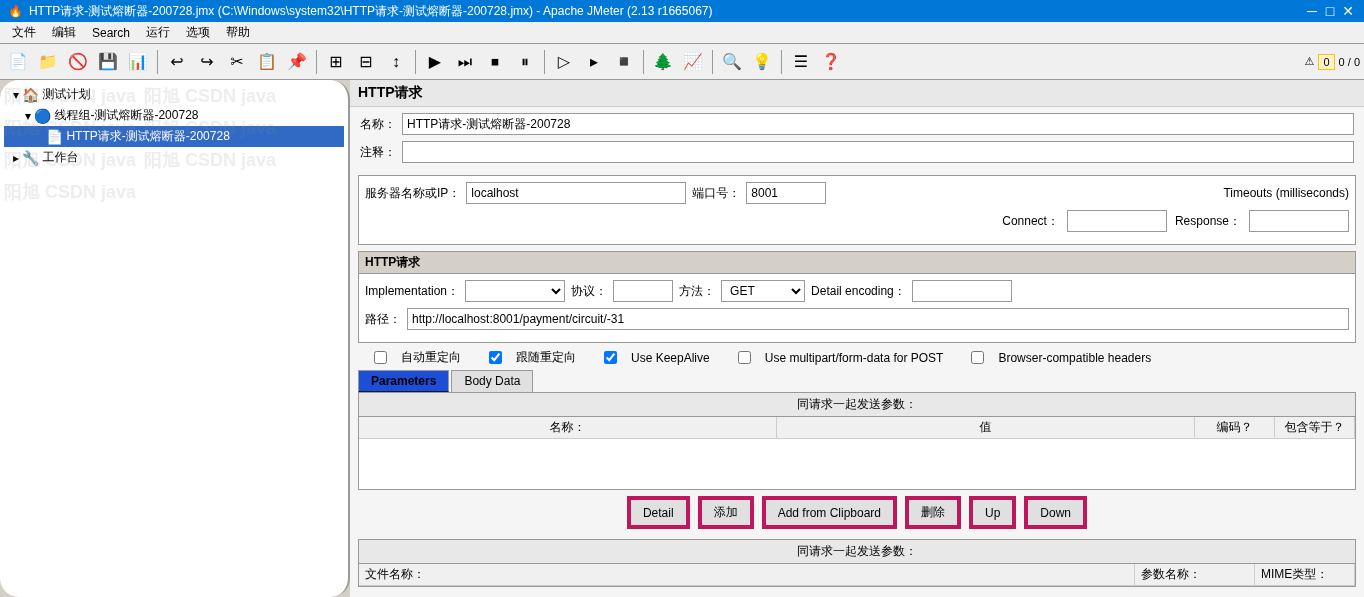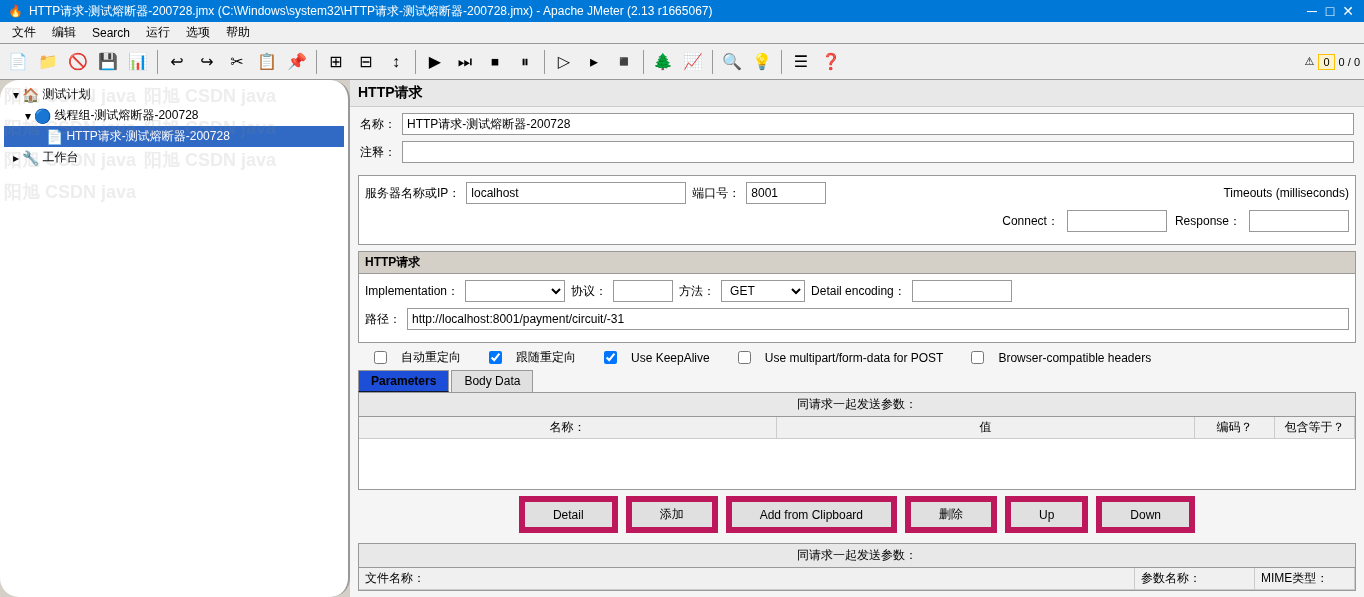--- a/index.html
+++ b/index.html
@@ -234,22 +234,22 @@
     }
 
     
     .buttons-row {
       display: flex;
       justify-content: center;
       gap: 8px;
       padding: 6px;
     }
     .action-btn {
-      padding: 4px 28px;
-      border: 6px solid #be185d;
+      padding: 4px 12px;
+      border: 4px solid #be185d;
       background: #e0e0e0;
       cursor: pointer;
       font-size: 12px;
       font-family: inherit;
     }
 
     
     .files-section {
       margin: 4px 8px;
       border: 1px solid #999;

